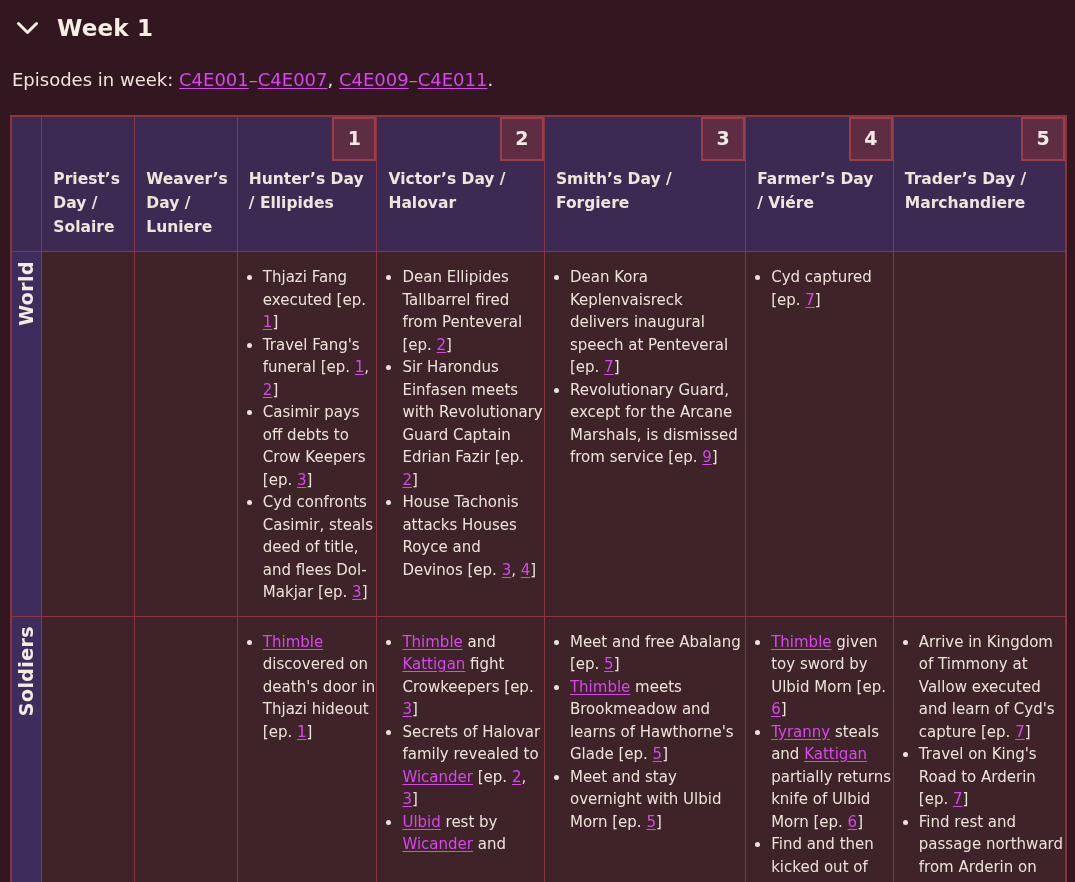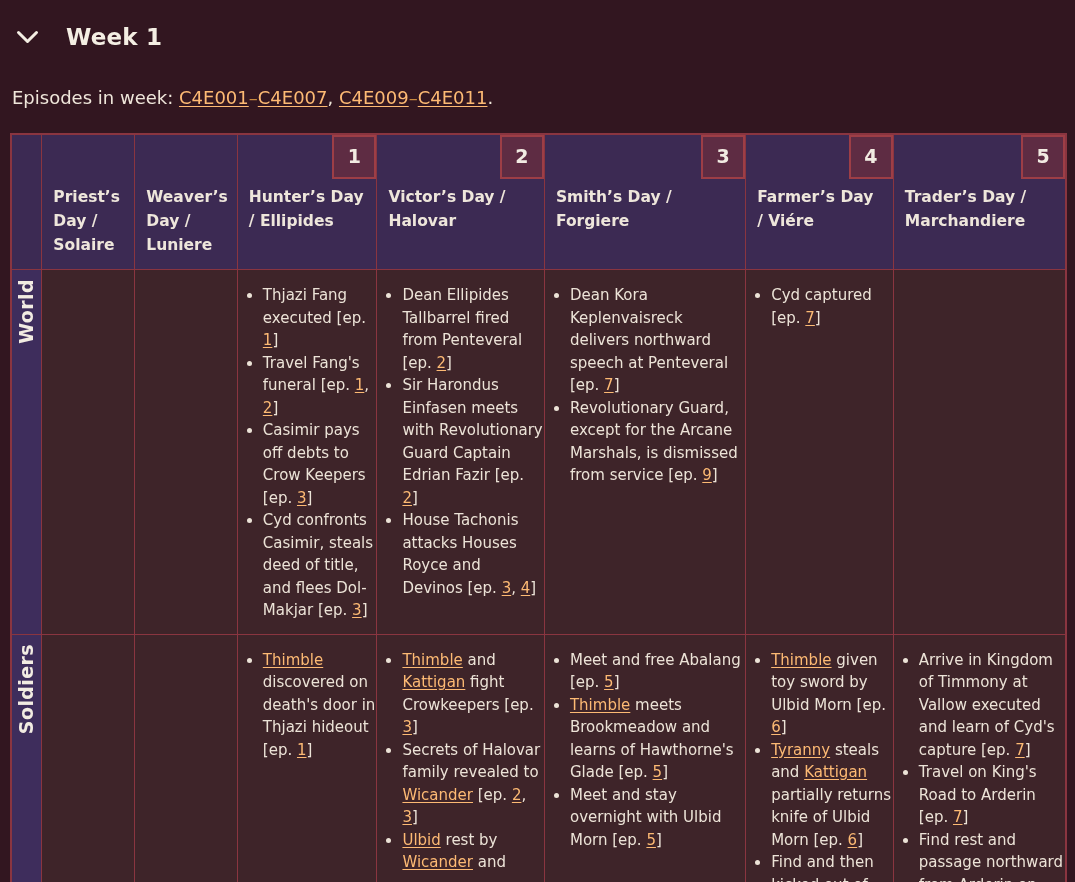--- a/index.html
+++ b/index.html
@@ -7,25 +7,25 @@
   body {
     width:1075px; height:882px; overflow:hidden;
     background:#321620;
     font-family:"DejaVu Sans","Liberation Sans",sans-serif;
     color:#ece3d7;
   }
   .page { padding:6px 8px 0 10px; }
 
   .week-header { display:flex; align-items:center; gap:15px; padding:6px 0 0 6px; }
   .chev { display:inline-flex; align-items:center; cursor:pointer; }
-  .week-title { font-size:23px; font-weight:700; color:#f4eee3; margin:12px; letter-spacing:.2px;text-align:right; }
+  .week-title { font-size:23px; font-weight:700; color:#f4eee3; margin:3px; letter-spacing:.2px;text-align:right; }
 
   .episodes { font-size:18px; margin:25px 0 0 2px; color:#efe6da; }
 
-  a.lnk { color:#fdba74; text-decoration:underline; text-underline-offset:2px; cursor:pointer; }
+  a.lnk { color:#d946ef; text-decoration:underline; text-underline-offset:2px; cursor:pointer; }
   .accent { color:#c98a40; }
 
   table { border-collapse:collapse; table-layout:fixed; margin-top:25px; border:2px solid #8a3540; }
   th, td { border:1px solid #8a3540; }
 
   col.cstub{width:31px} col.c1{width:93px} col.c2{width:102px} col.c3{width:140px}
   col.c4{width:168px} col.c5{width:202px} col.c6{width:148px} col.c7{width:173px}
 
   thead tr { height:128px; }
   thead th {
@@ -132,21 +132,21 @@
           </td>
           <td class="cell">
             <ul>
               <li><span>Dean Ellipides Tallbarrel fired from Penteveral [ep. </span><a href="#" class="lnk">2</a><span>]</span></li>
               <li><span>Sir Harondus Einfasen meets with Revolutionary Guard Captain Edrian Fazir [ep. </span><a href="#" class="lnk">2</a><span>]</span></li>
               <li><span>House Tachonis attacks Houses Royce and Devinos [ep. </span><a href="#" class="lnk">3</a><span>, </span><a href="#" class="lnk">4</a><span>]</span></li>
             </ul>
           </td>
           <td class="cell">
             <ul>
-              <li><span>Dean Kora Keplenvaisreck delivers northward speech at Penteveral [ep. </span><a href="#" class="lnk">7</a><span>]</span></li>
+              <li><span>Dean Kora Keplenvaisreck delivers inaugural speech at Penteveral [ep. </span><a href="#" class="lnk">7</a><span>]</span></li>
               <li><span>Revolutionary Guard, except for the Arcane Marshals, is dismissed from service [ep. </span><a href="#" class="lnk">9</a><span>]</span></li>
             </ul>
           </td>
           <td class="cell">
             <ul>
               <li><span>Cyd captured [ep. </span><a href="#" class="lnk">7</a><span>]</span></li>
             </ul>
           </td>
           <td class="cell"></td>
         </tr>

